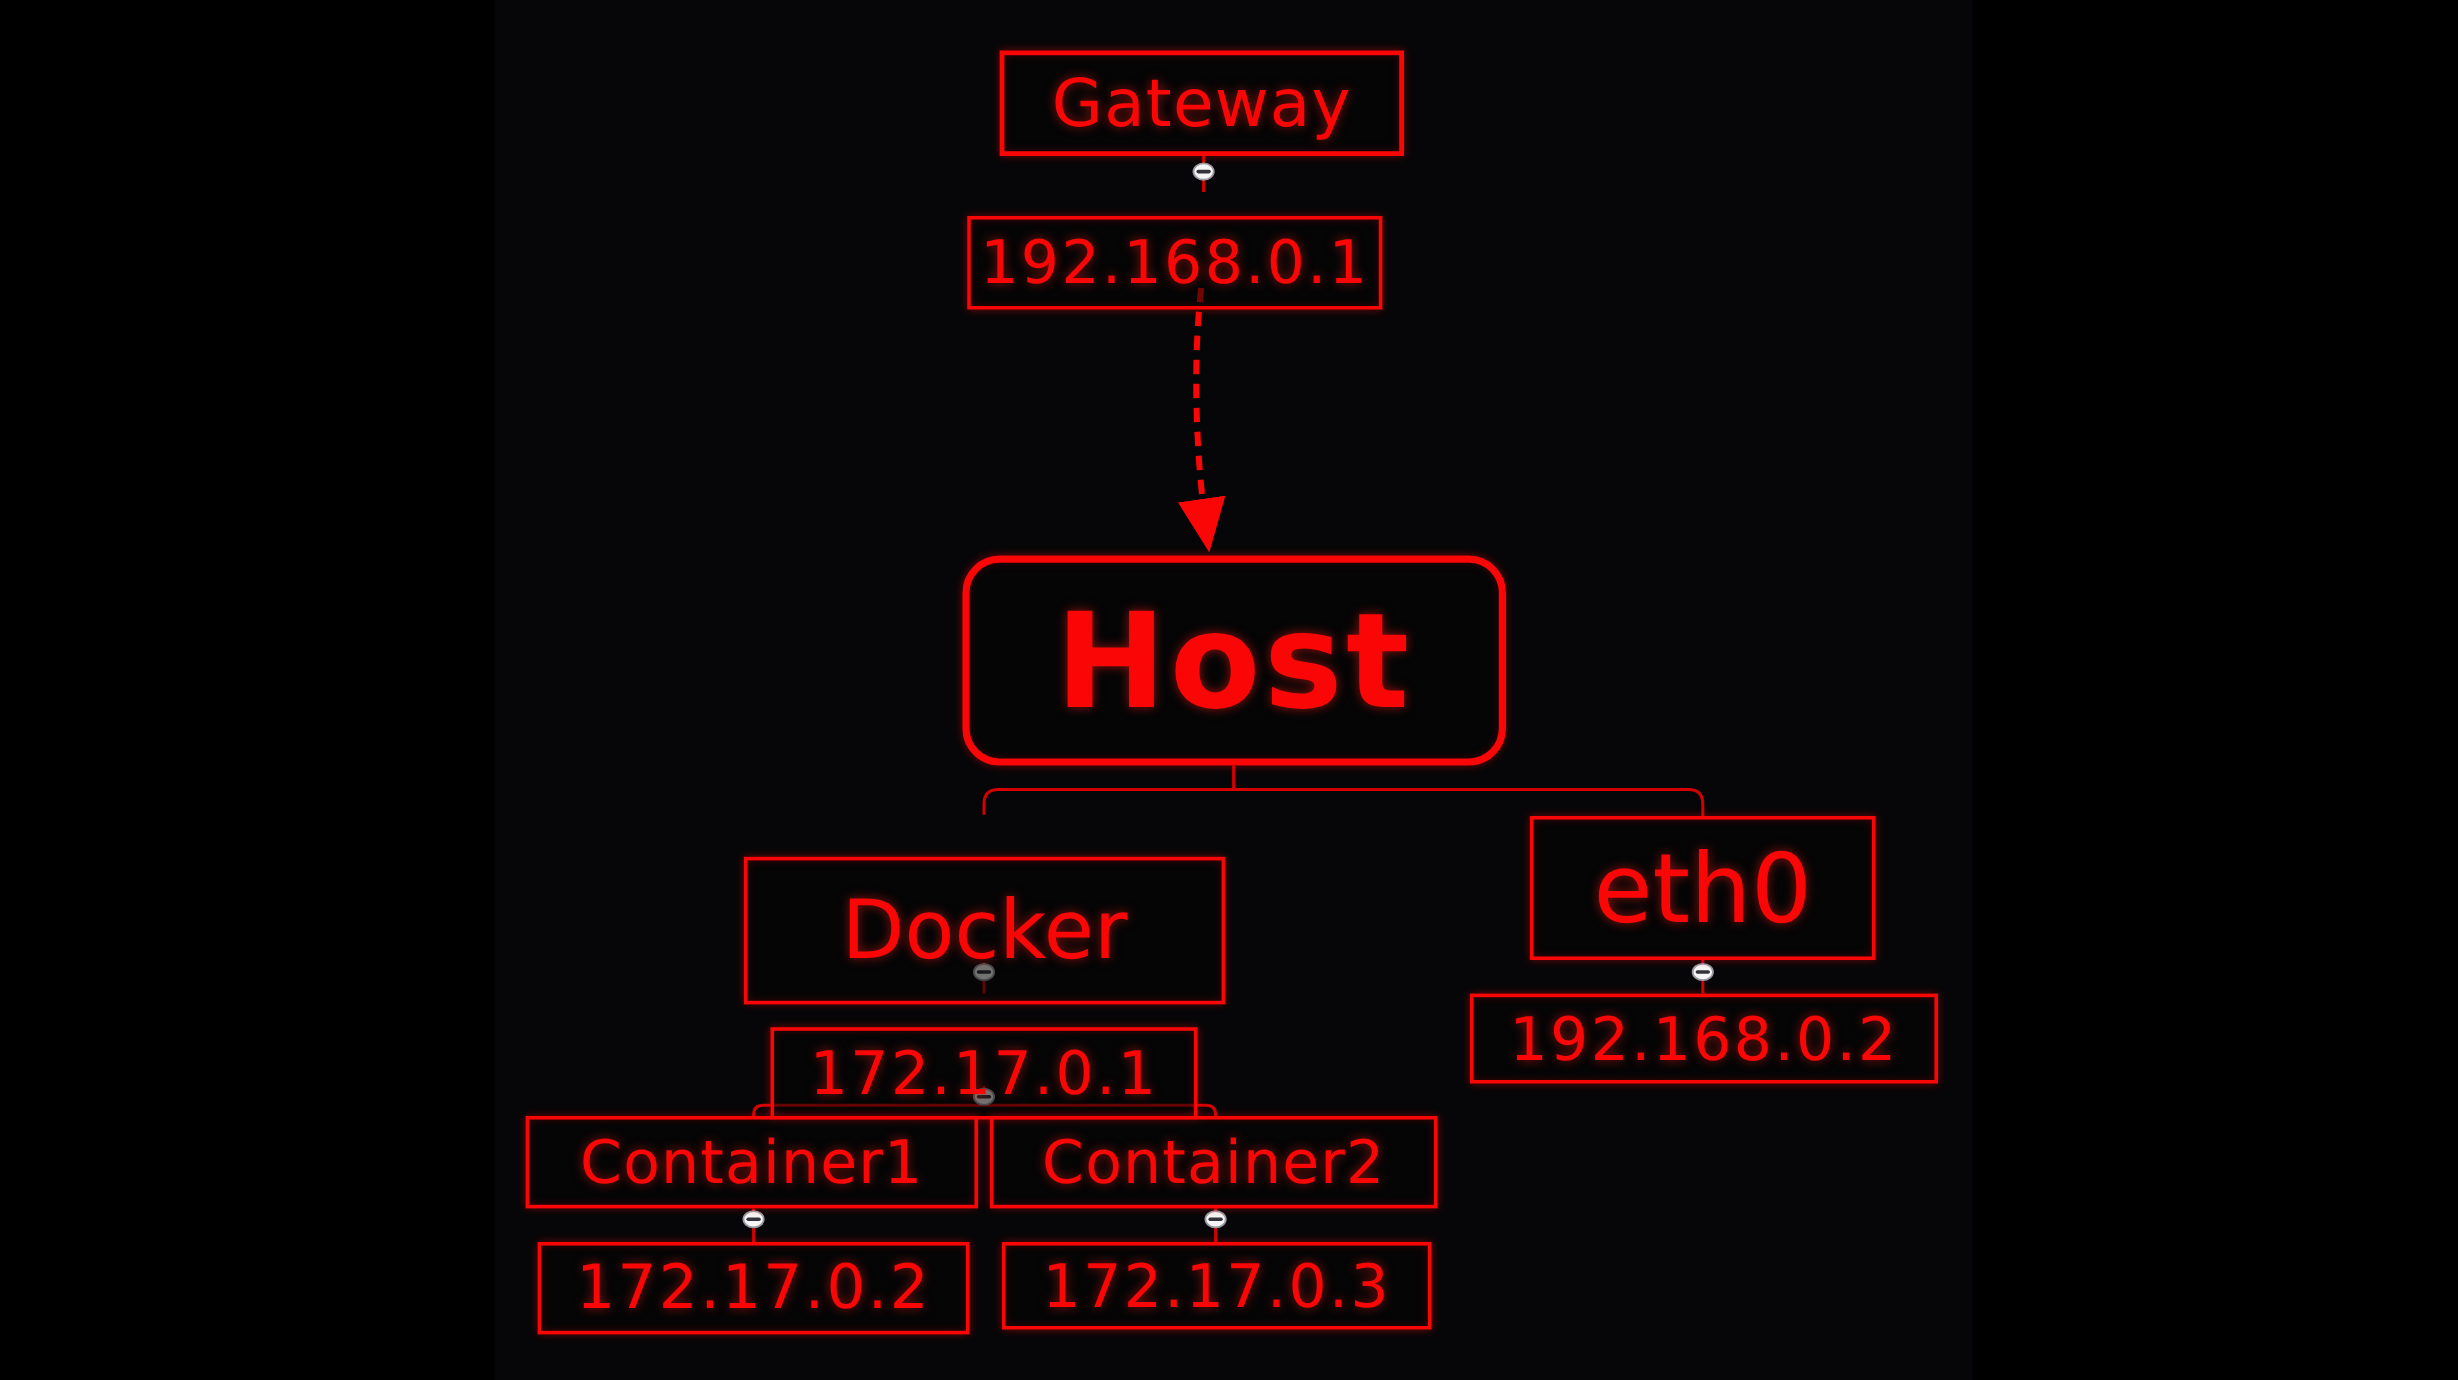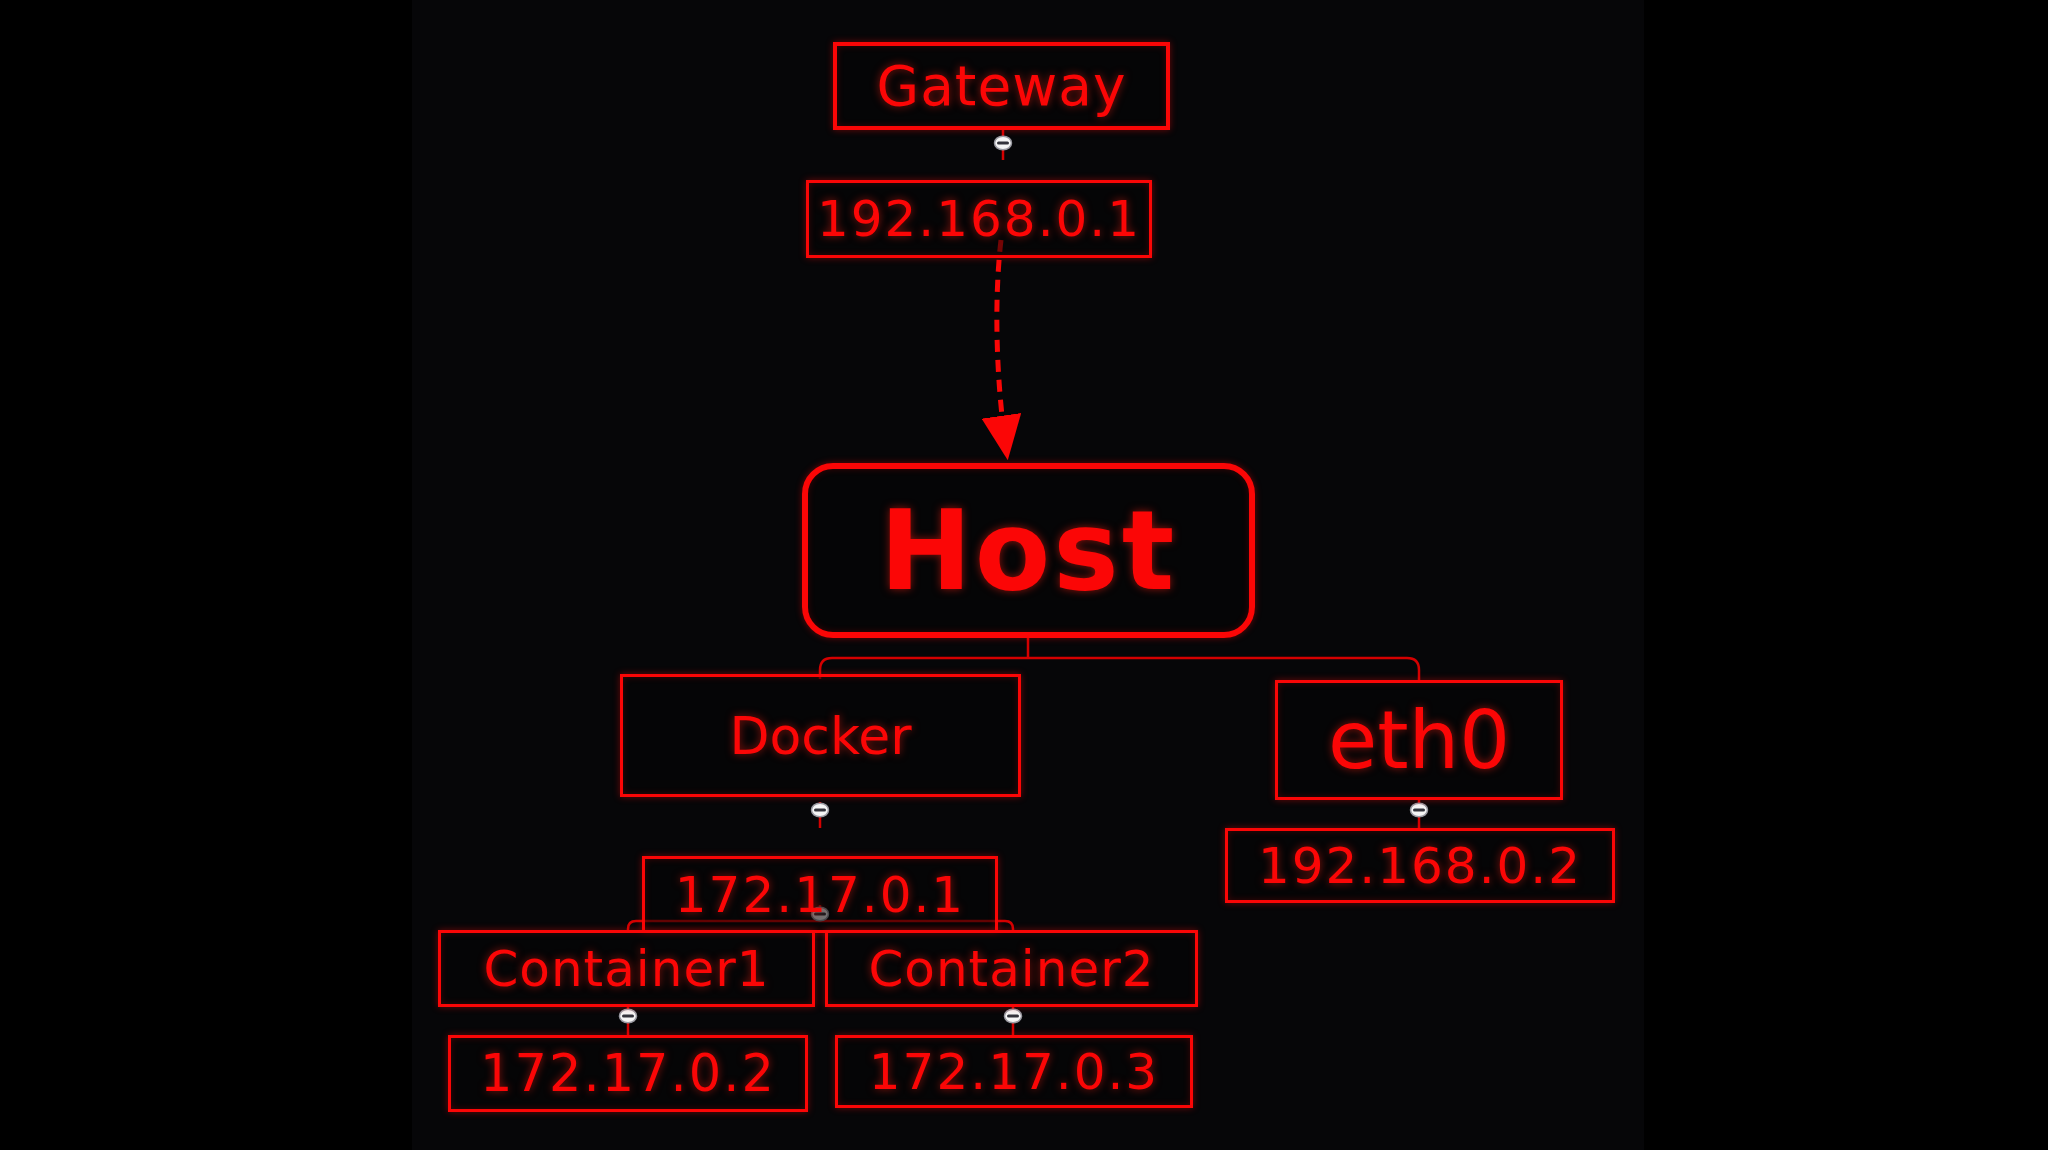--- a/index.html
+++ b/index.html
@@ -11,21 +11,21 @@
 
   .node{position:absolute;display:flex;align-items:center;justify-content:center;
         color:var(--accent,#fb0606);border-style:solid;border-color:var(--accent,#fb0606);
         text-shadow:0 0 9px rgba(255,30,16,.55);
         box-shadow:0 0 7px rgba(255,10,10,.40), inset 0 0 7px rgba(255,10,10,.22);
         white-space:nowrap;box-sizing:border-box;background:rgba(5,5,6,.55);}
 
   .n-gateway   {left:833px; top:42px;  width:337px;height:88px; border-width:4px;font-size:55px;font-weight:normal;letter-spacing:1px;}
   .n-gwip      {left:806px; top:160px; width:346px;height:78px; border-width:3px;font-size:50px;letter-spacing:2px;margin-top:20px;}
   .n-host      {left:802px; top:463px; width:453px;height:175px;border-width:6px;font-size:110px;font-weight:bold;letter-spacing:3px;border-radius:31px;}
-  .n-docker    {left:620px; top:674px; width:401px;height:123px;border-width:3px;font-size:52px;}
+  .n-docker    {left:620px; top:714px; width:401px;height:123px;border-width:3px;font-size:68px;}
   .n-eth0      {left:1275px;top:680px; width:288px;height:120px;border-width:3px;font-size:80px;}
   .n-dockerip  {left:642px; top:856px; width:356px;height:77px; border-width:3px;font-size:50px;letter-spacing:2px;}
   .n-eth0ip    {left:1225px;top:828px; width:390px;height:75px; border-width:3px;font-size:50px;letter-spacing:2px;}
   .n-c1        {left:438px; top:930px; width:377px;height:77px; border-width:3px;font-size:50px;letter-spacing:1px;}
   .n-c2        {left:825px; top:930px; width:373px;height:77px; border-width:3px;font-size:50px;letter-spacing:1px;}
   .n-c1ip      {left:448px; top:1035px;width:360px;height:77px; border-width:3px;font-size:51px;letter-spacing:2px;}
   .n-c2ip      {left:835px; top:1035px;width:358px;height:73px; border-width:3px;font-size:50px;letter-spacing:2px;}
 
   .edge{stroke:var(--connector,#d40000);stroke-width:2.5;fill:none;}
   .edge-bright{stroke:var(--accent,#fb0606);stroke-width:5;fill:none;}

